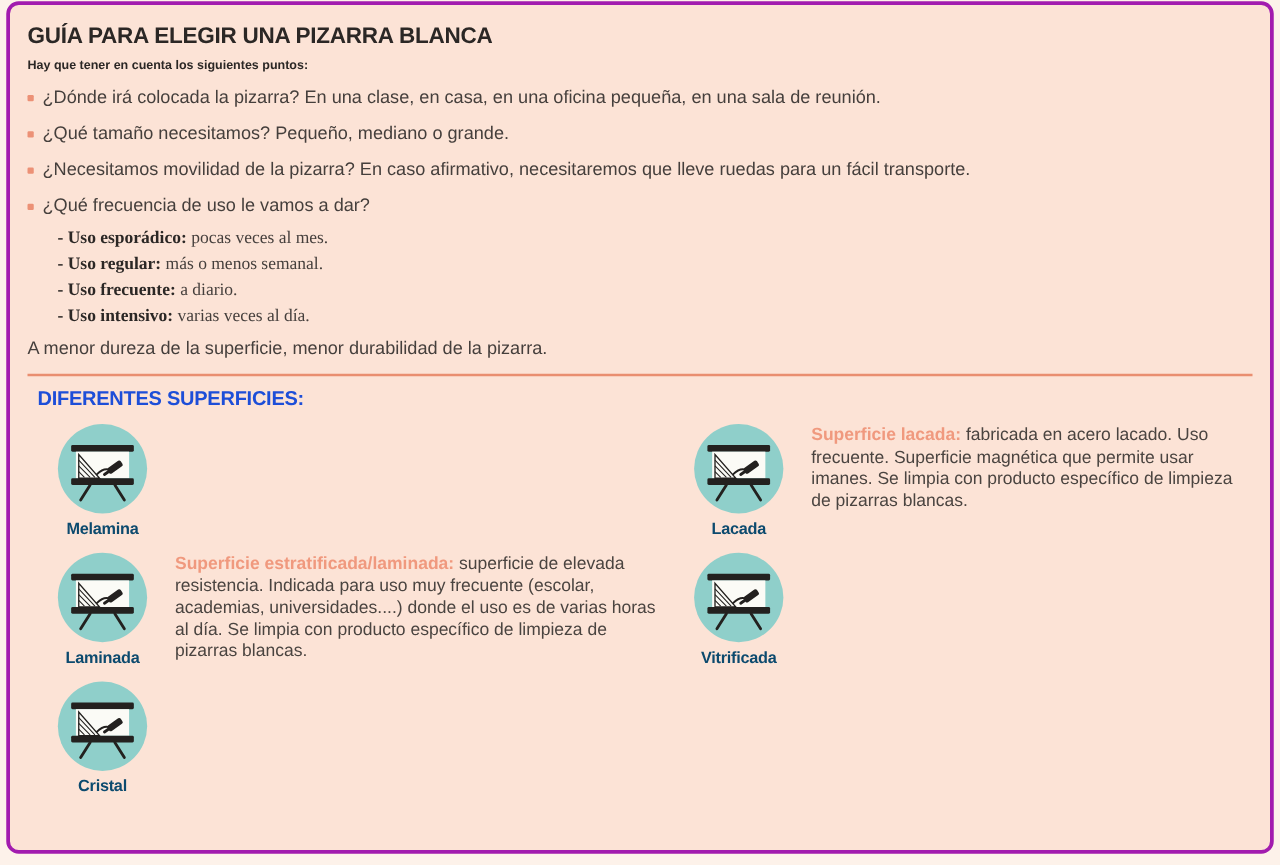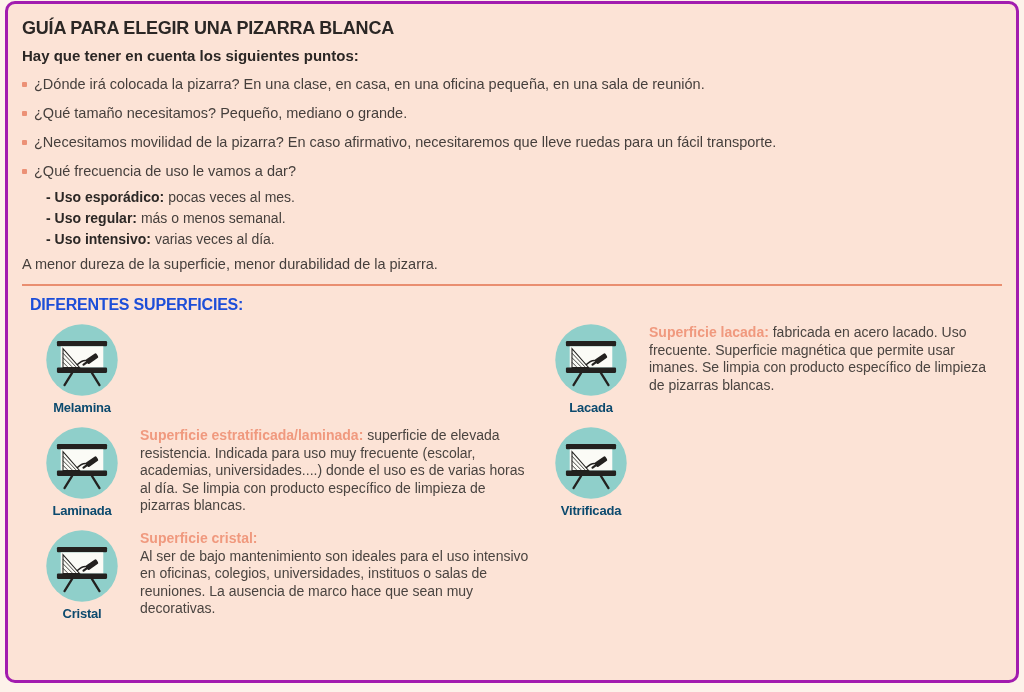--- a/index.html
+++ b/index.html
@@ -18,34 +18,34 @@
     box-sizing:border-box;
     padding:10px 12px 0 12px;
     overflow:hidden;
   }
   
   .page-title{
     font-size:18px; font-weight:bold; color:#2b2725;
     letter-spacing:-0.2px; margin:4px 0 8px 2px;
   }
   .subtitle{
-    font-size:15px; font-weight:bold; color:#2b2725;
+    font-size:10px; font-weight:bold; color:#2b2725;
     margin:0 0 10px 2px;
   }
   .bullet-row{
     display:flex; align-items:baseline;
     font-size:14.5px; color:#453f3c;
     margin:12px 0 11px 2px; line-height:1.18;
   }
   .dot{
     width:5px; height:5px; background:#ec9176; border-radius:1px;
     margin-right:7px; flex:0 0 auto; align-self:center;
   }
   .freq-list{ margin:-2px 0 9px 26px; }
-  .freq-item{ font-size:14px; color:#453f3c; margin-bottom:5px; }
+  .freq-item{ font-size:14px; color:#453f3c; margin-bottom:5px;font-family:Liberation Serif, serif; }
   .freq-item .lead{ font-weight:bold; color:#2b2725; }
   .note-line{
     font-size:14.5px; color:#453f3c; margin:0 0 12px 2px;
   }
   .divider{
     border:none; border-top:2px solid #e98e70;
     margin:2px 2px 10px 2px;
   }
   
   .surfaces-heading{
@@ -120,20 +120,24 @@
   <div class="freq-list">
     <div class="freq-item">
       <span class="lead">- Uso esporádico:</span>
       <span>pocas veces al mes.</span>
     </div>
     <div class="freq-item">
       <span class="lead">- Uso regular:</span>
       <span>más o menos semanal.</span>
     </div>
     <div class="freq-item">
+      <span class="lead">- Uso frecuente:</span>
+      <span>a diario.</span>
+    </div>
+    <div class="freq-item">
       <span class="lead">- Uso intensivo:</span>
       <span>varias veces al día.</span>
     </div>
   </div>
 
   <div class="note-line">A menor dureza de la superficie, menor durabilidad de la pizarra.</div>
 
   <hr class="divider">
 
   <div class="surfaces-heading">DIFERENTES SUPERFICIES:</div>
@@ -184,21 +188,17 @@
       </div>
     </div>
 
     <div class="surface-cell">
       <div class="icon-col">
         <svg class="icon-circle" viewBox="0 0 100 100">
             <use href="#wb-icon"></use>
           </svg>
         <div class="icon-label">Cristal</div>
       </div>
-      <div class="surface-text">
-        <span class="surface-title block">Superficie cristal:</span>
-        <span>Al ser de bajo mantenimiento son ideales para el uso intensivo en oficinas, colegios, universidades, instituos o salas de reuniones. La ausencia de marco hace que sean muy decorativas.</span>
-      </div>
     </div>
 
   </div>
 
 </div>
 
 </body></html>

